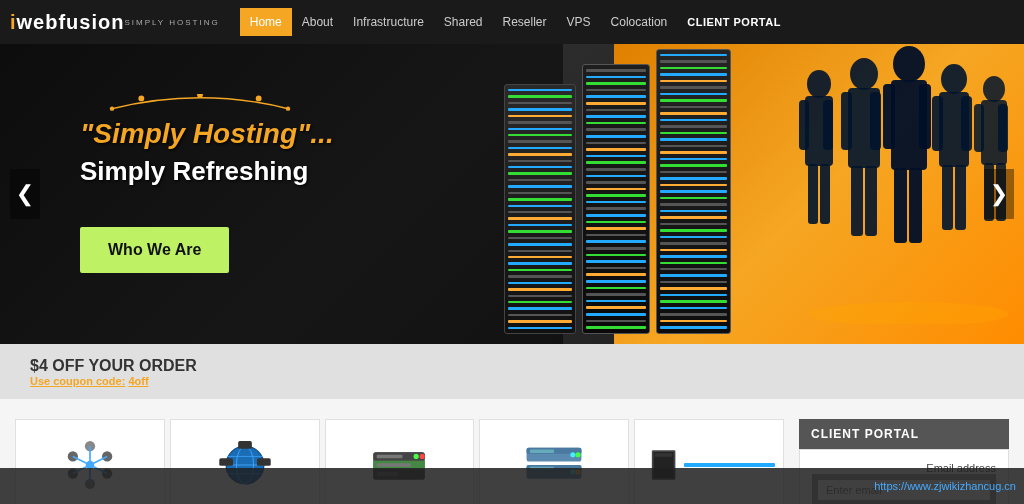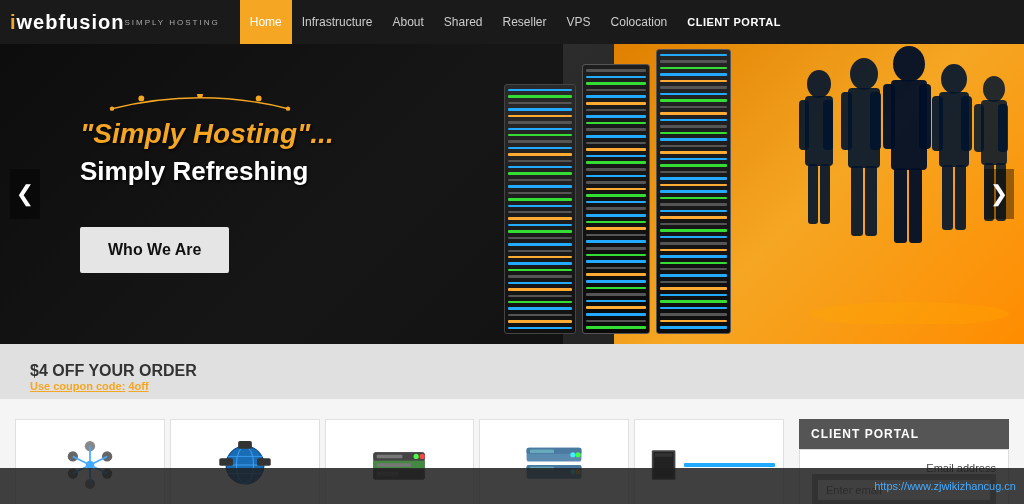--- a/index.html
+++ b/index.html
@@ -30,21 +30,21 @@
       color: #aaa;
       font-size: 8px;
       letter-spacing: 2px;
       text-transform: uppercase;
     }
     nav { display: flex; align-items: center; gap: 0; }
     .nav-item {
       color: #ccc;
       font-size: 12px;
       padding: 0 10px;
-      height: 44px;
+      height: 28px;
       display: flex;
       align-items: center;
       cursor: pointer;
       text-decoration: none;
     }
     .nav-item.active { background: #f5a623; color: white; }
     .nav-item.portal {
       color: white;
       font-weight: bold;
       font-size: 11px;
@@ -106,21 +106,21 @@
     }
     .hero-sub {
       color: white;
       font-size: 26px;
       font-weight: bold;
       margin-top: 6px;
       text-shadow: 1px 1px 3px #000;
     }
     .hero-btn {
       margin-top: 40px;
-      background: #e5e5e5;
+      background: #bef264;
       color: #111;
       border: none;
       padding: 14px 28px;
       font-size: 16px;
       font-weight: bold;
       cursor: pointer;
       border-radius: 2px;
     }
 
     .hero-arrow {
@@ -134,23 +134,23 @@
       cursor: pointer;
       z-index: 10;
     }
     .hero-arrow.left { left: 10px; }
     .hero-arrow.right { right: 10px; }
 
     
     .promo-bar {
       background: #e0e0e0;
       display: flex;
-      align-items: flex-start;
+      align-items: center;
       justify-content: space-between;
-      padding: 18px 30px;
+      padding: 2px 30px;
       height: 55px;
     }
     .promo-text h3 {
       font-size: 16px;
       font-weight: bold;
       color: #333;
     }
     .promo-text p {
       font-size: 11px;
       color: #555;
@@ -251,22 +251,22 @@
 
 <header class="header">
   <div class="logo-area">
     <div class="logo-text">
       <span>i</span><span style="color:white">webfusion</span>
     </div>
     <div class="logo-sub">SIMPLY HOSTING</div>
   </div>
   <nav>
     <a class="nav-item active">Home</a>
+    <a class="nav-item">About</a>
     <a class="nav-item">Infrastructure</a>
-    <a class="nav-item">About</a>
     <a class="nav-item">Shared</a>
     <a class="nav-item">Reseller</a>
     <a class="nav-item">VPS</a>
     <a class="nav-item">Colocation</a>
     <a class="nav-item portal">CLIENT PORTAL</a>
   </nav>
 </header>
 
 <section class="hero">
   <div class="hero-bg"></div>

